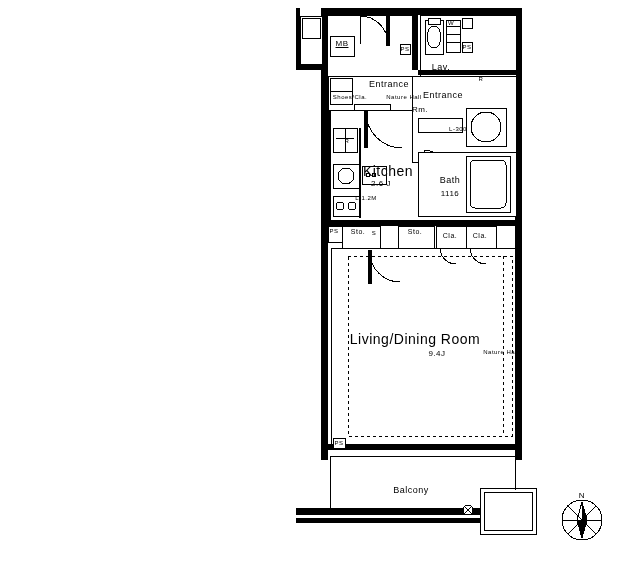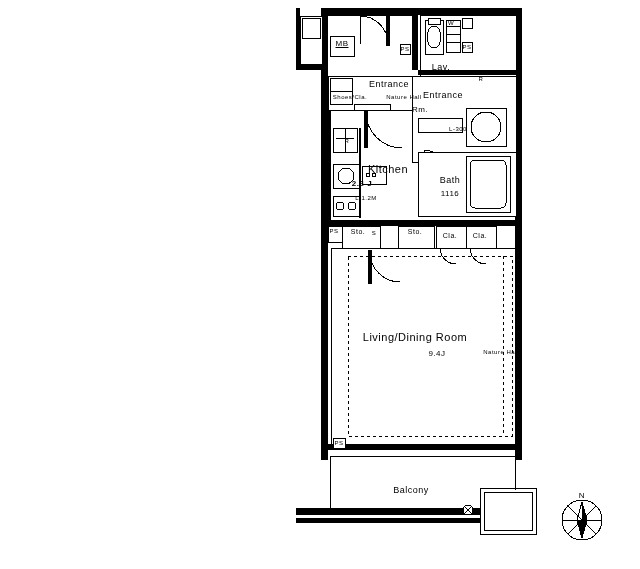--- a/index.html
+++ b/index.html
@@ -25,21 +25,21 @@
     font-family: "Liberation Sans", sans-serif;
     color: #000;
     white-space: nowrap;
     letter-spacing: 0.5px;
     line-height: 1.05;
   }
   .lbl.tiny { font-size: 6px; }
   .lbl.xs { font-size: 7px; }
   .lbl.sm { font-size: 8px; }
   .lbl.md { font-size: 9px; }
-  .lbl.lg { font-size: 11px; }
+  .lbl.lg { font-size: 14px; }
   .lbl.center { transform: translateX(-50%); text-align: center; }
 </style>
 </head>
 <body>
 
 <svg id="plan" viewBox="0 0 640 569">
   <g fill="none" stroke="#000" stroke-width="1" shape-rendering="crispEdges">
 
     <rect x="321" y="8" width="7" height="60" fill="#000" stroke="none"></rect>
     <rect x="321" y="68" width="7" height="392" fill="#000" stroke="none"></rect>
@@ -182,21 +182,21 @@
 <div class="lbl tiny center" style="left:350px; top:94px;">Shoes/Cla.</div>
 <div class="lbl tiny center" style="left:404px; top:94px;">Nature Hall</div>
 <div class="lbl sm center" style="left:342px; top:40px;text-decoration:underline;">MB</div>
 <div class="lbl md center" style="left:441px; top:63px;">Lav.</div>
 <div class="lbl md center" style="left:443px; top:91px;">Entrance</div>
 <div class="lbl sm center" style="left:420px; top:106px;">Rm.</div>
 <div class="lbl tiny center" style="left:451px; top:20px;">W</div>
 <div class="lbl tiny center" style="left:481px; top:76px;">R</div>
 <div class="lbl tiny center" style="left:458px; top:126px;">L-300</div>
 <div class="lbl lg center" style="left:388px; top:164px;">Kitchen</div>
-<div class="lbl sm center" style="left:362px; top:180px;font-weight:bold;">2.6 J</div>
+<div class="lbl sm center" style="left:381px; top:180px;">2.6 J</div>
 <div class="lbl tiny center" style="left:366px; top:195px;">L-1.2M</div>
 <div class="lbl md center" style="left:450px; top:176px;">Bath</div>
 <div class="lbl sm center" style="left:450px; top:190px;">1116</div>
 <div class="lbl tiny center" style="left:347px; top:138px;">R</div>
 <div class="lbl xs center" style="left:358px; top:228px;">Sto.</div>
 <div class="lbl tiny center" style="left:374px; top:230px;">S</div>
 <div class="lbl xs center" style="left:415px; top:228px;">Sto.</div>
 <div class="lbl xs center" style="left:450px; top:232px;">Cla.</div>
 <div class="lbl xs center" style="left:480px; top:232px;">Cla.</div>
 <div class="lbl lg center" style="left:415px; top:332px;">Living/Dining Room</div>

